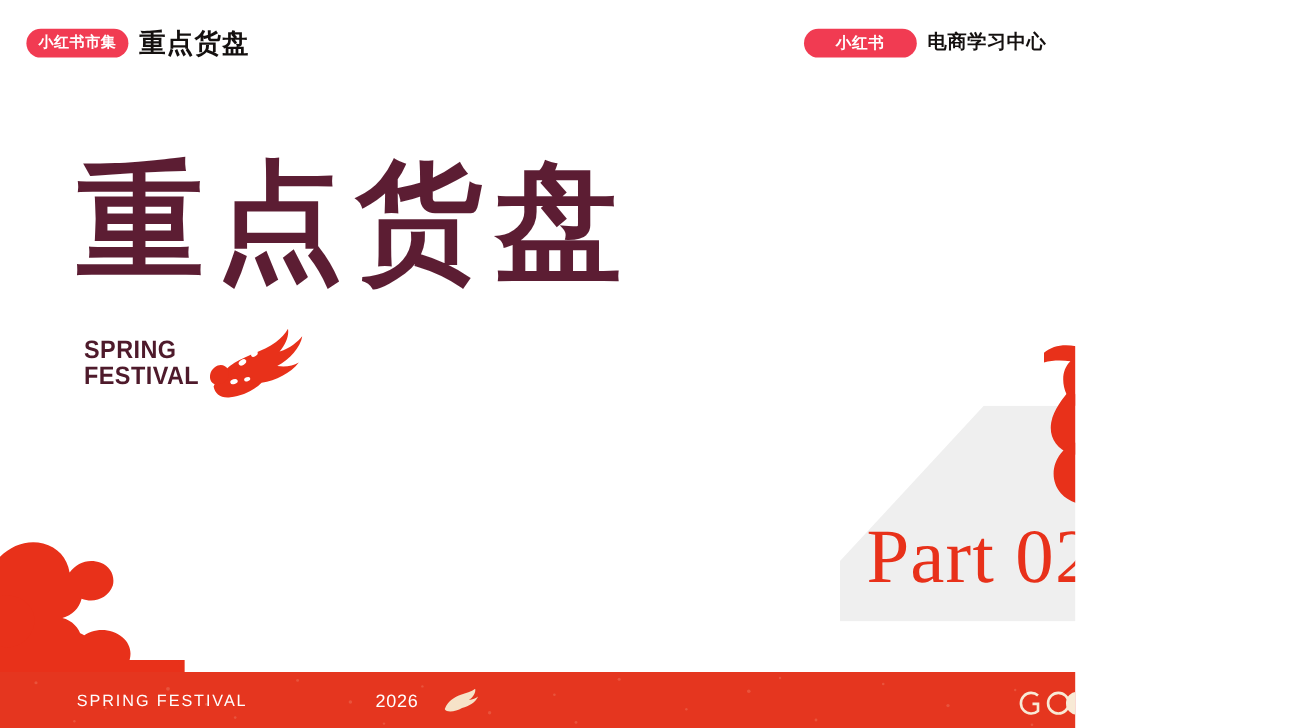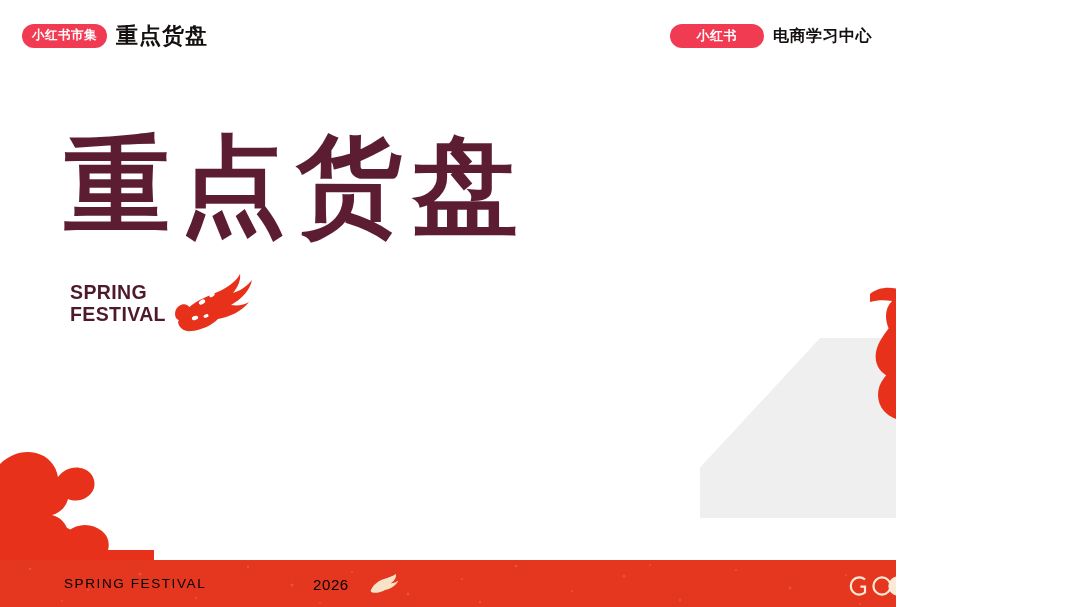--- a/index.html
+++ b/index.html
@@ -150,21 +150,21 @@
     background: #E5361F;
     overflow: hidden;
   }
   #footer-speckles {
     position: absolute;
     inset: 0;
     opacity: 0.5;
   }
   .footer-item {
     position: absolute;
-    color: #000000;
+    color: #ffffff;
     font-size: 13.5px;
     letter-spacing: 1.6px;
     line-height: 1;
     white-space: nowrap;
     font-family: "Liberation Sans", sans-serif;
   }
   #footer-spring  { left: 64px;  top: 17px; }
   #footer-year-wrap {
     position: absolute;
     left: 313px;
@@ -247,20 +247,21 @@
                C104 105 96 107 88 105 C92 96 92 85 86 77 C83 72 80 68 76 66 Z"></path>
     </g>
     <g fill="#ffffff">
       <ellipse cx="52" cy="62" rx="3.6" ry="2.6" transform="rotate(-20 52 62)"></ellipse>
       <ellipse cx="62" cy="58" rx="3.2" ry="2.3" transform="rotate(-20 62 58)"></ellipse>
       <ellipse cx="57" cy="71" rx="3" ry="2.1" transform="rotate(-20 57 71)"></ellipse>
       <path d="M52 104 C62 99 74 97 82 99 C76 107 64 113 52 112 C49 111 49 106 52 104 Z"></path>
     </g>
   </svg>
 
+  <div id="part-label">Part 02</div>
 
   <svg id="corner-ornament" width="160" height="118" viewBox="0 0 160 118">
     <g fill="#E8311A">
       <path d="M0 28 C10 14 26 6 42 10 C54 13 62 22 64 34
                C70 26 80 22 90 26 C98 29 102 37 100 45
                C96 56 84 60 74 56 C72 64 66 70 58 72
                C66 74 72 80 74 88 C84 80 98 80 108 88
                C114 93 116 100 114 107 L160 107 L160 118 L0 118 Z
                M22 34 C28 28 38 28 42 34 C46 40 42 48 34 49 C26 50 18 42 22 34 Z
                M52 88 C60 82 72 82 78 88 C84 94 78 104 68 104 C58 104 46 94 52 88 Z"></path>

